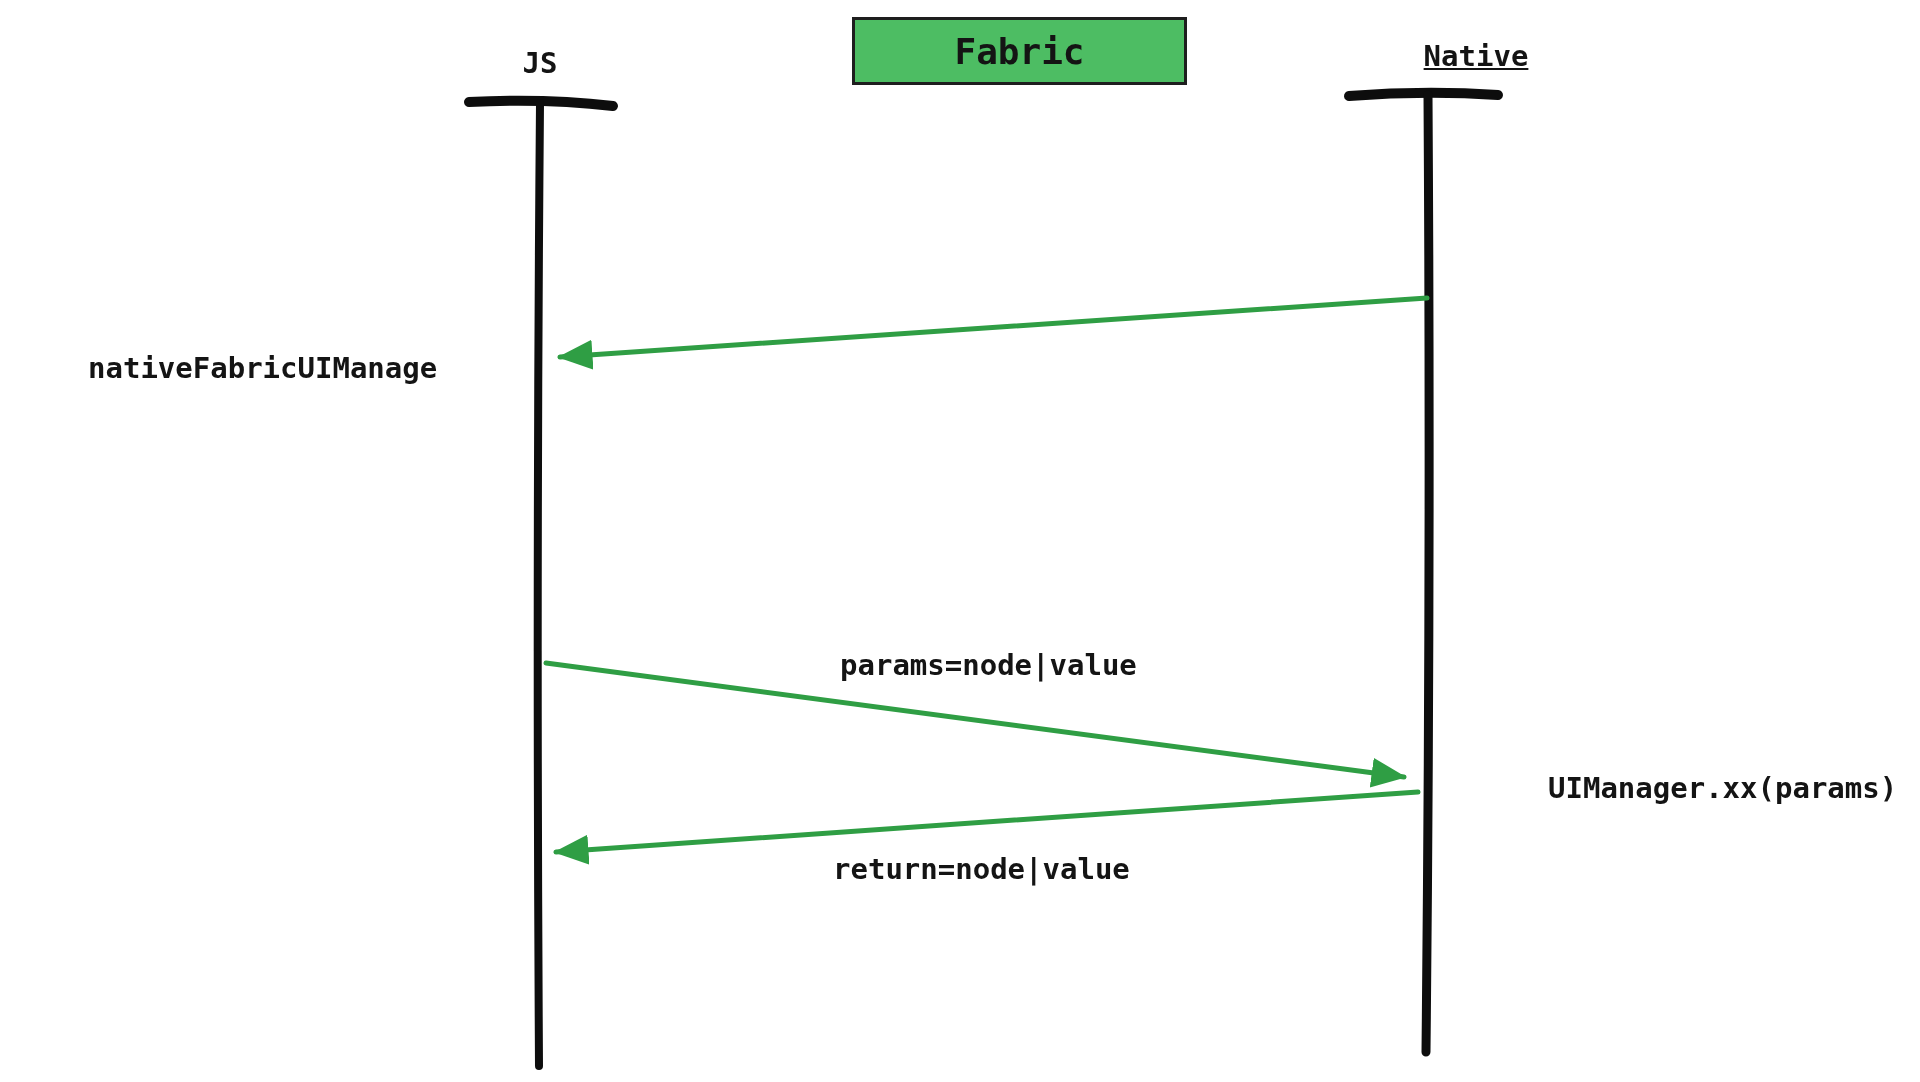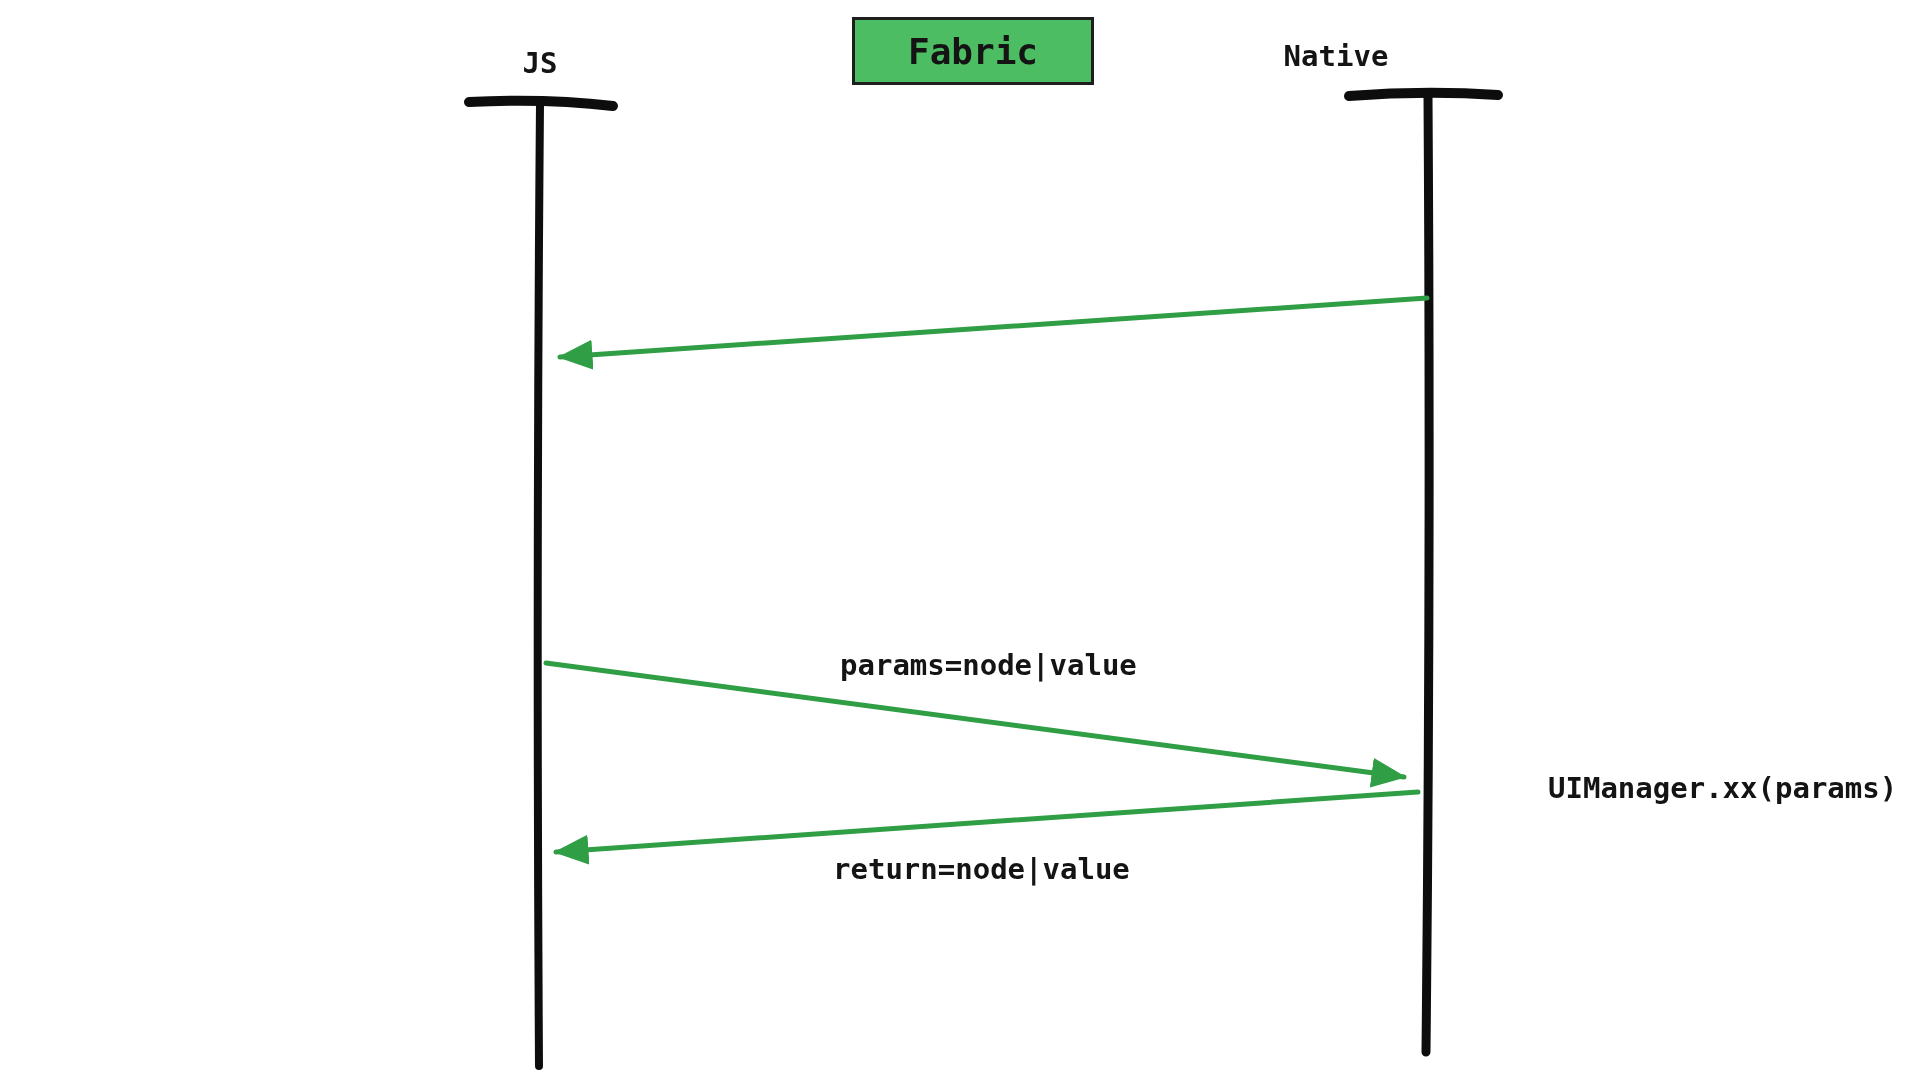--- a/index.html
+++ b/index.html
@@ -30,21 +30,21 @@
     color: #141414;
     white-space: nowrap;
   }
   .actor-name {
     transform: translateX(-50%);
   }
   .title-box {
     position: absolute;
     left: 852px;
     top: 17px;
-    width: 242px;
+    width: 335px;
     height: 68px;
     background: #4dbd63;
     border: 3px solid #1e1e1e;
     box-sizing: border-box;
     display: flex;
     align-items: center;
     justify-content: center;
     font-size: 36px;
     font-weight: bold;
     color: #141414;
@@ -73,21 +73,22 @@
     <line x1="546" y1="663" x2="1404" y2="777" stroke="#2f9e44" stroke-width="5" stroke-linecap="round" marker-end="url(#ah)"></line>
 
     <line x1="1418" y1="792" x2="556" y2="852" stroke="#2f9e44" stroke-width="5" stroke-linecap="round" marker-end="url(#ah)"></line>
   </svg>
 
   <div class="title-box">
     <span>Fabric</span>
   </div>
 
   <div class="lbl actor-name" style="left:540px; top:43px;">JS</div>
-  <div class="lbl actor-name" style="left:1336px; top:36px;">Native</div>
+  <div class="lbl actor-name" style="left:1476px; top:36px;text-decoration:underline;">Native</div>
 
+  <div class="lbl" style="left:88px; top:348px;">nativeFabricUIManage</div>
 
   <div class="lbl" style="left:840px; top:645px;">params=node|value</div>
   <div class="lbl" style="left:1548px; top:768px;">UIManager.xx(params)</div>
 
   <div class="lbl" style="left:833px; top:849px;">return=node|value</div>
 
 </div>
 
 </body></html>

